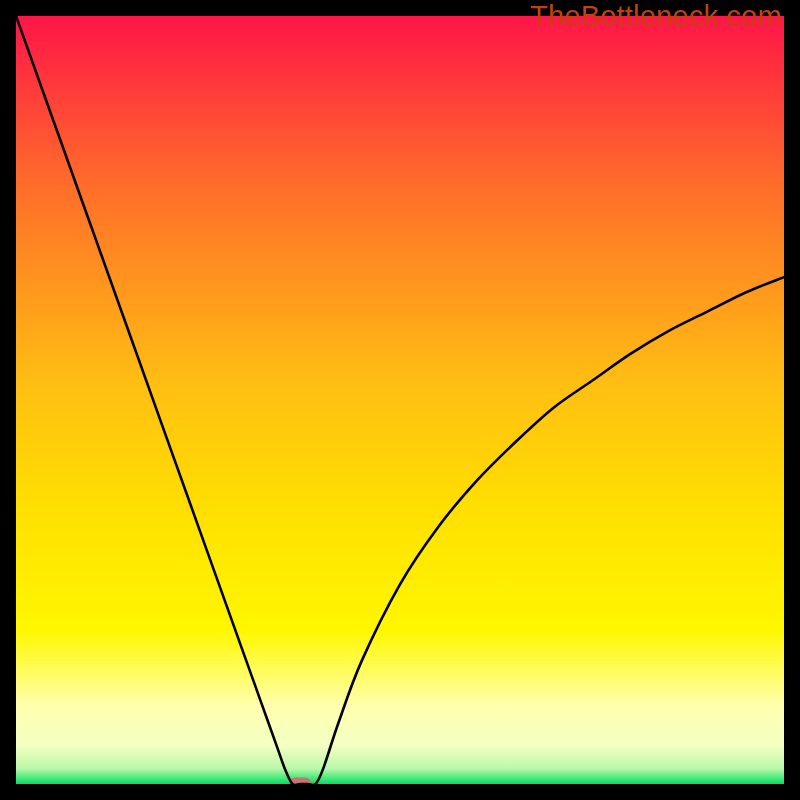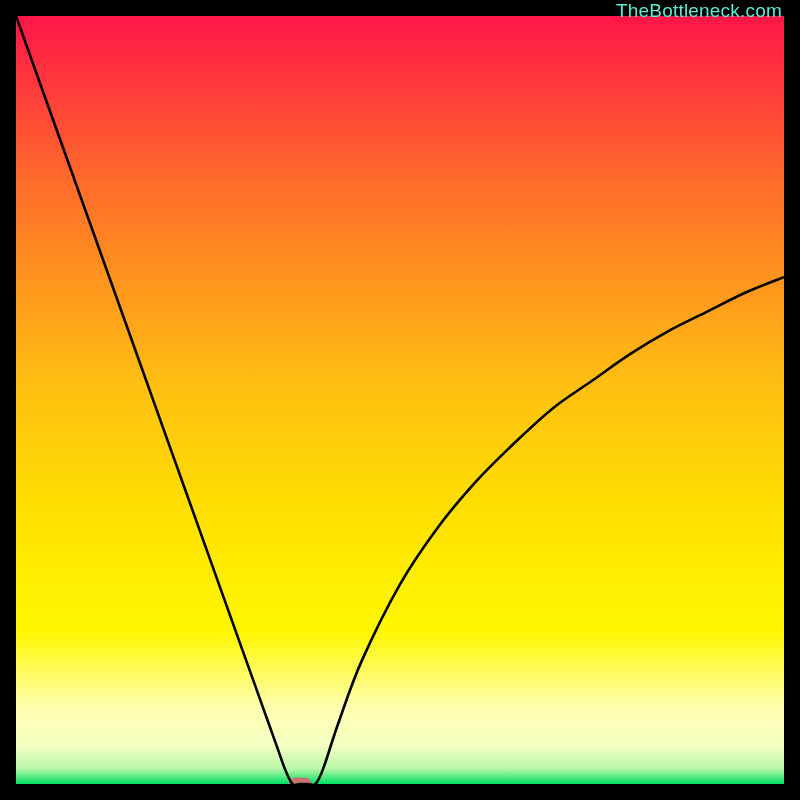--- a/index.html
+++ b/index.html
@@ -23,22 +23,22 @@
     position: absolute;
     left: 0;
     top: 0;
     width: 768px;
     height: 768px;
   }
   .watermark {
     position: absolute;
     top: 0;
     right: 18px;
-    color: #5eead4;
-    font-size: 19px;
+    color: #c2410c;
+    font-size: 29px;
     font-weight: 400;
     letter-spacing: 0.2px;
     font-family: Arial, Helvetica, sans-serif;
     margin-left: 6px;
   }
 </style>
 </head>
 <body>
 
 <div class="frame">

